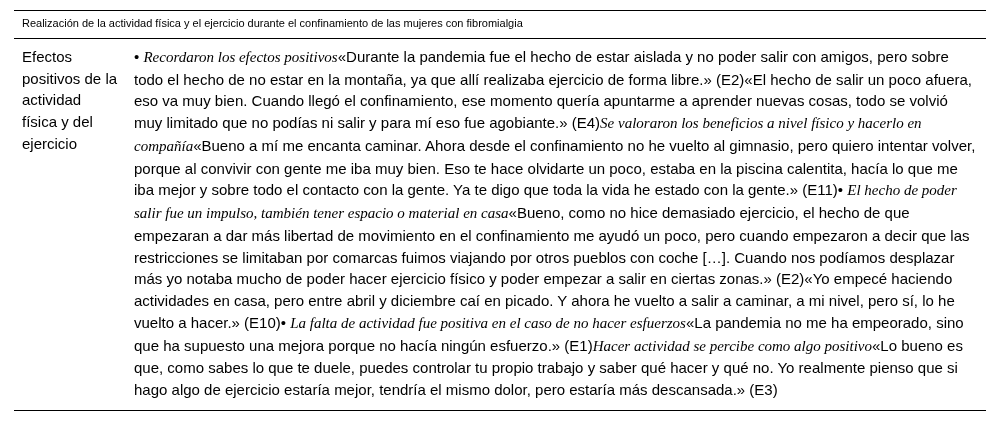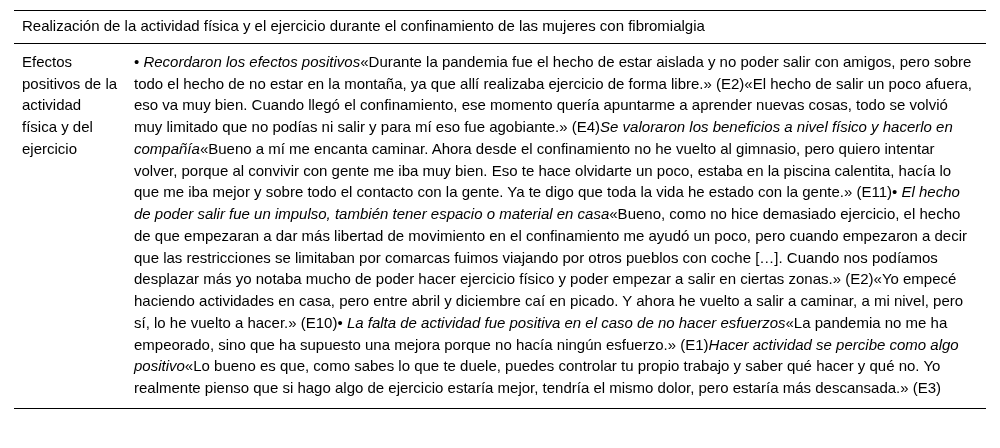--- a/index.html
+++ b/index.html
@@ -20,21 +20,21 @@
   }
   table.doc-table {
     border-collapse: collapse;
     width: 972px;
     table-layout: fixed;
   }
   table.doc-table tr.header-row td {
     border-top: 1.3px solid #000000;
     border-bottom: 1.3px solid #000000;
     padding: 6px 8px 7px 8px;
-    font-size: 15px;
+    font-size: 11px;
     line-height: 1.25;
     margin-top: 37px;
   }
   table.doc-table tr.body-row td {
     border-bottom: 1.3px solid #000000;
     vertical-align: top;
     padding: 7px 8px 9px 8px;
     font-size: 15px;
     line-height: 1.45;
   }
@@ -43,20 +43,21 @@
   .cat-label {
     font-size: 13.4px;
     line-height: 1.55;
   }
   .content p {
     margin: 0;
     text-align: left;
   }
   .content .it {
     font-style: italic;
+    font-family: Liberation Serif, serif;
   }
   .content .bullet {
     font-style: normal;
   }
 </style>
 </head>
 <body>
 
 <div class="table-wrap">
   <table class="doc-table">

